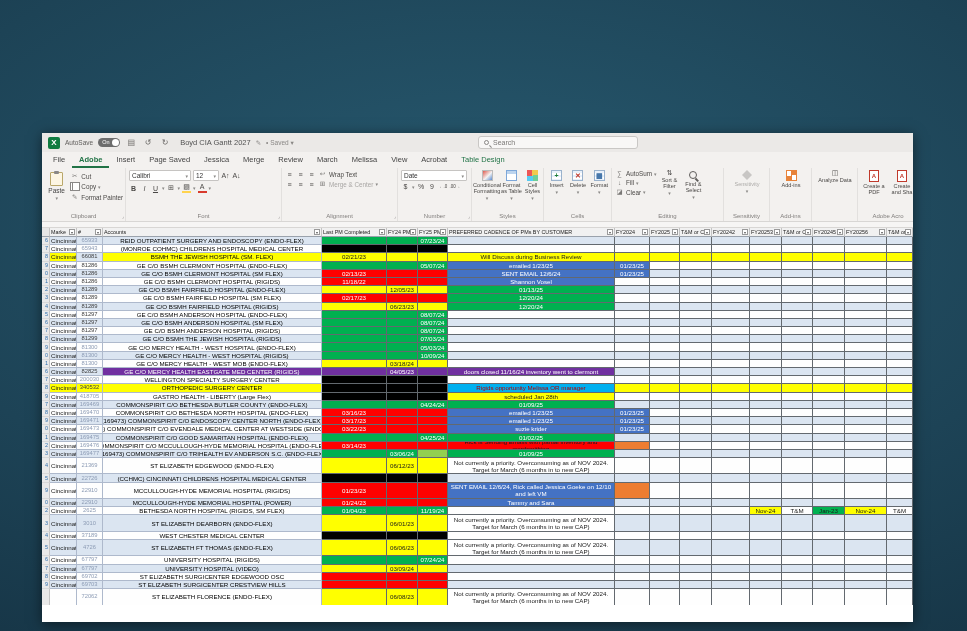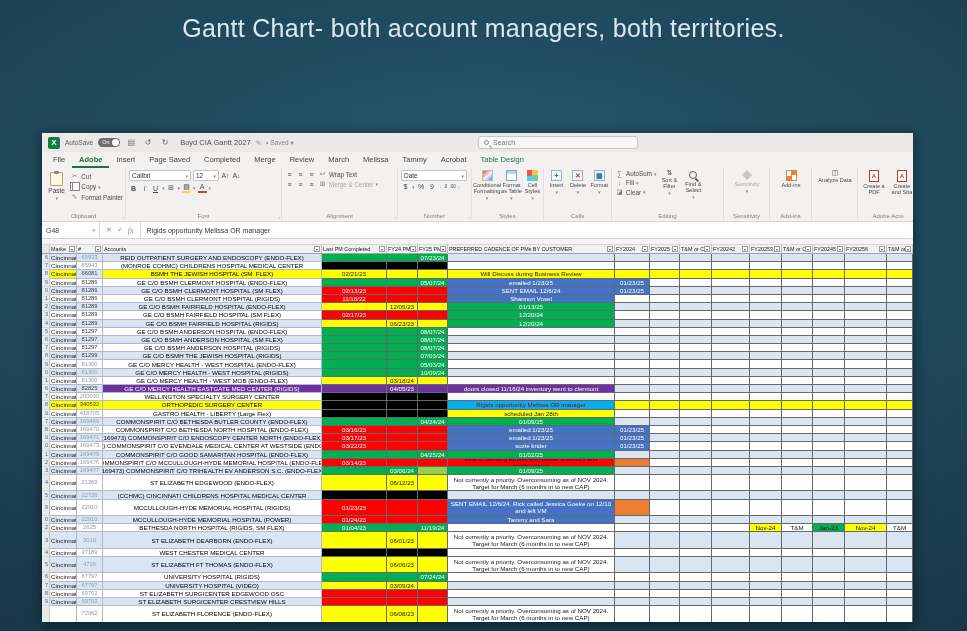--- a/index.html
+++ b/index.html
@@ -78,21 +78,20 @@
 .rnum{background:#e9e9e9;color:#2f6fad;font-size:5.5px;justify-content:flex-end;padding-right:1px;border-right:1px solid #c4c4c4;border-bottom:1px solid #d8d8d8}
 .mkt{justify-content:flex-start;padding-left:1px;white-space:nowrap}
 .acct{font-size:5.8px}
 .nmc{white-space:nowrap}
 .dat{border-right:1px solid #63696f;border-bottom:1px solid #63696f;padding:0 1px}
 </style>
 </head>
 <body>
 
 <div class="slide">
-  <div class="slide-title">Gantt Chart- both account managers, both territories.</div>
 
   <div class="xlw">
 
     <div class="tbar">
       <div class="xl-logo">X</div>
       <span class="as-lbl">AutoSave</span>
       <span class="as-pill"><span>On</span><span class="as-knob"></span></span>
       <span class="qbtn">▤</span>
       <span class="qbtn">↺</span>
       <span class="qbtn">↻</span>
@@ -103,26 +102,26 @@
         <span class="mag"></span>
         <span>Search</span>
       </div>
     </div>
 
     <div class="mbar" id="menubar">
         <div class="mtab">File</div>
         <div class="mtab act">Adobe</div>
         <div class="mtab">Insert</div>
         <div class="mtab">Page Saved</div>
-        <div class="mtab">Completed</div>
+        <div class="mtab">Jessica</div>
         <div class="mtab">Merge</div>
         <div class="mtab">Review</div>
         <div class="mtab">March</div>
         <div class="mtab">Melissa</div>
-        <div class="mtab">Tammy</div>
+        <div class="mtab">View</div>
         <div class="mtab">Acrobat</div>
         <div class="mtab accent">Table Design</div>
       </div>
 
     <div class="ribbon">
 
       <div class="grp" style="width:84px">
         <div class="grp-b">
           <div class="bigbtn">
             <span class="clipic"></span>
@@ -336,32 +335,20 @@
           <div class="stybtn" style="width:26px">
               <span class="pdfic">A</span>
               <span>Create and Sha</span>
             </div>
         </div>
         <div class="grp-l"><span>Adobe Acro</span></div>
       </div>
 
     </div>
 
-    <div class="fbar">
-      <div class="nbox">
-          <span>G48</span>
-          <span class="ddg">▾</span>
-        </div>
-      <div class="fsym">
-        <span>✕</span>
-        <span>✓</span>
-        <span class="fx">fx</span>
-      </div>
-      <div class="ftext">Rigids opportunity Melissa OR manager</div>
-    </div>
 
     <div class="gapband"></div>
 
     <div class="sheet">
       <div id="sheet-head">
           <div class="hcell corner" style="width: 8px;"></div>
           <div class="hcell" style="width: 27px;">
             <span class="hlbl">Marke</span>
             <span class="hdd">▾</span>
           </div>

